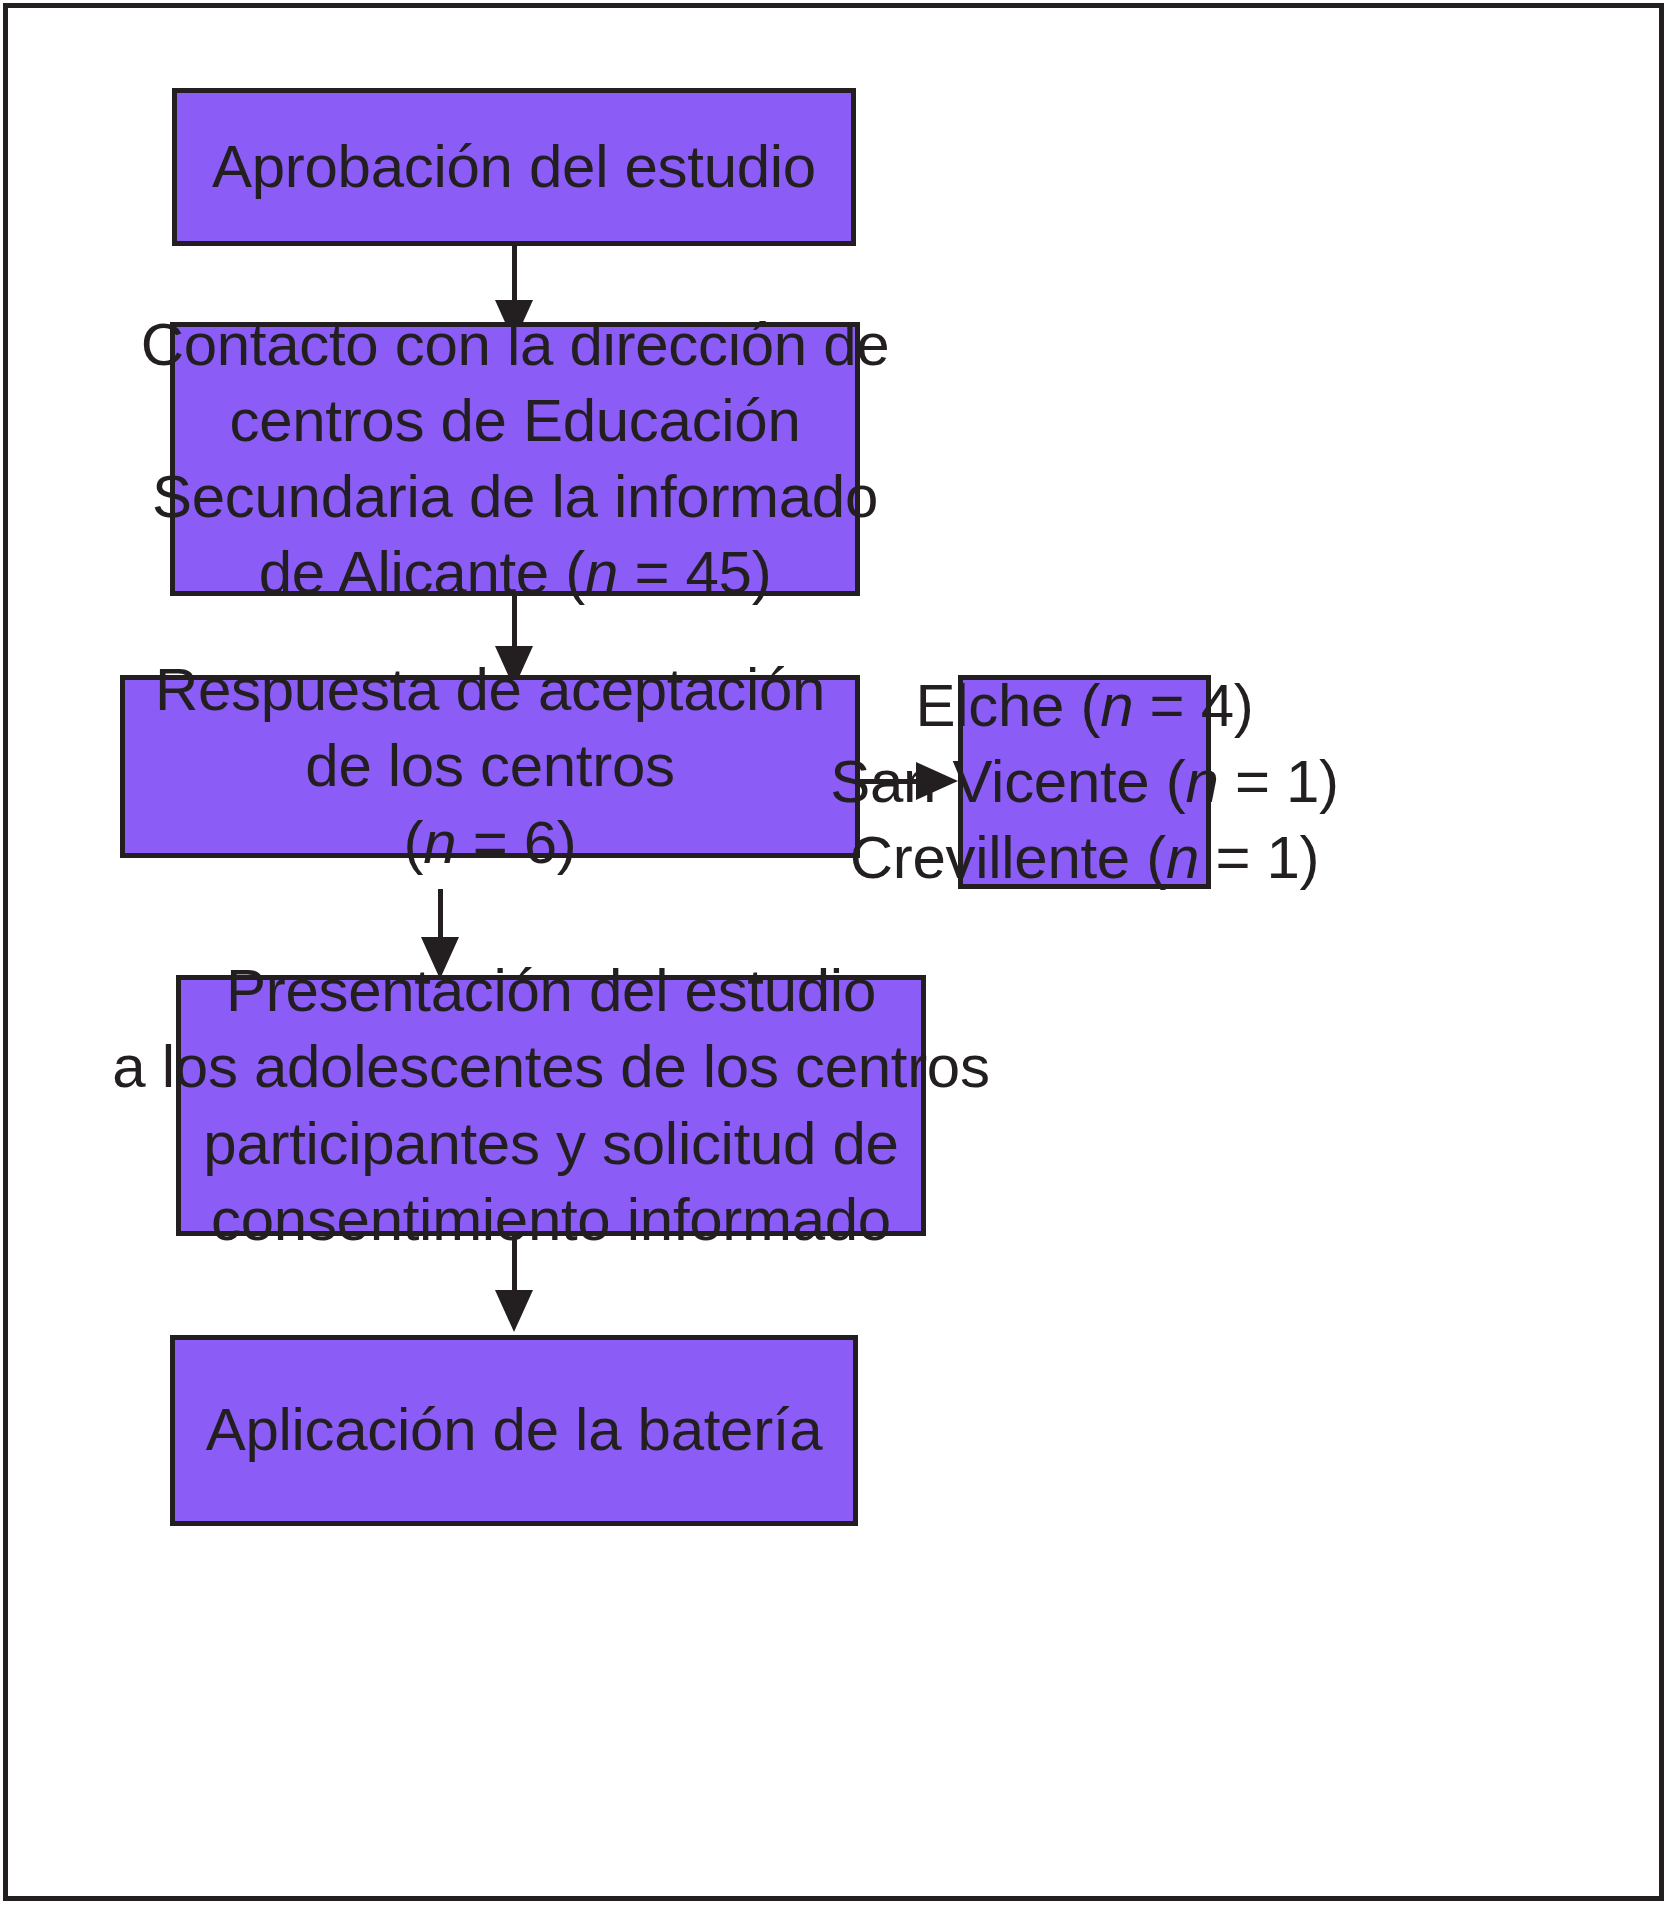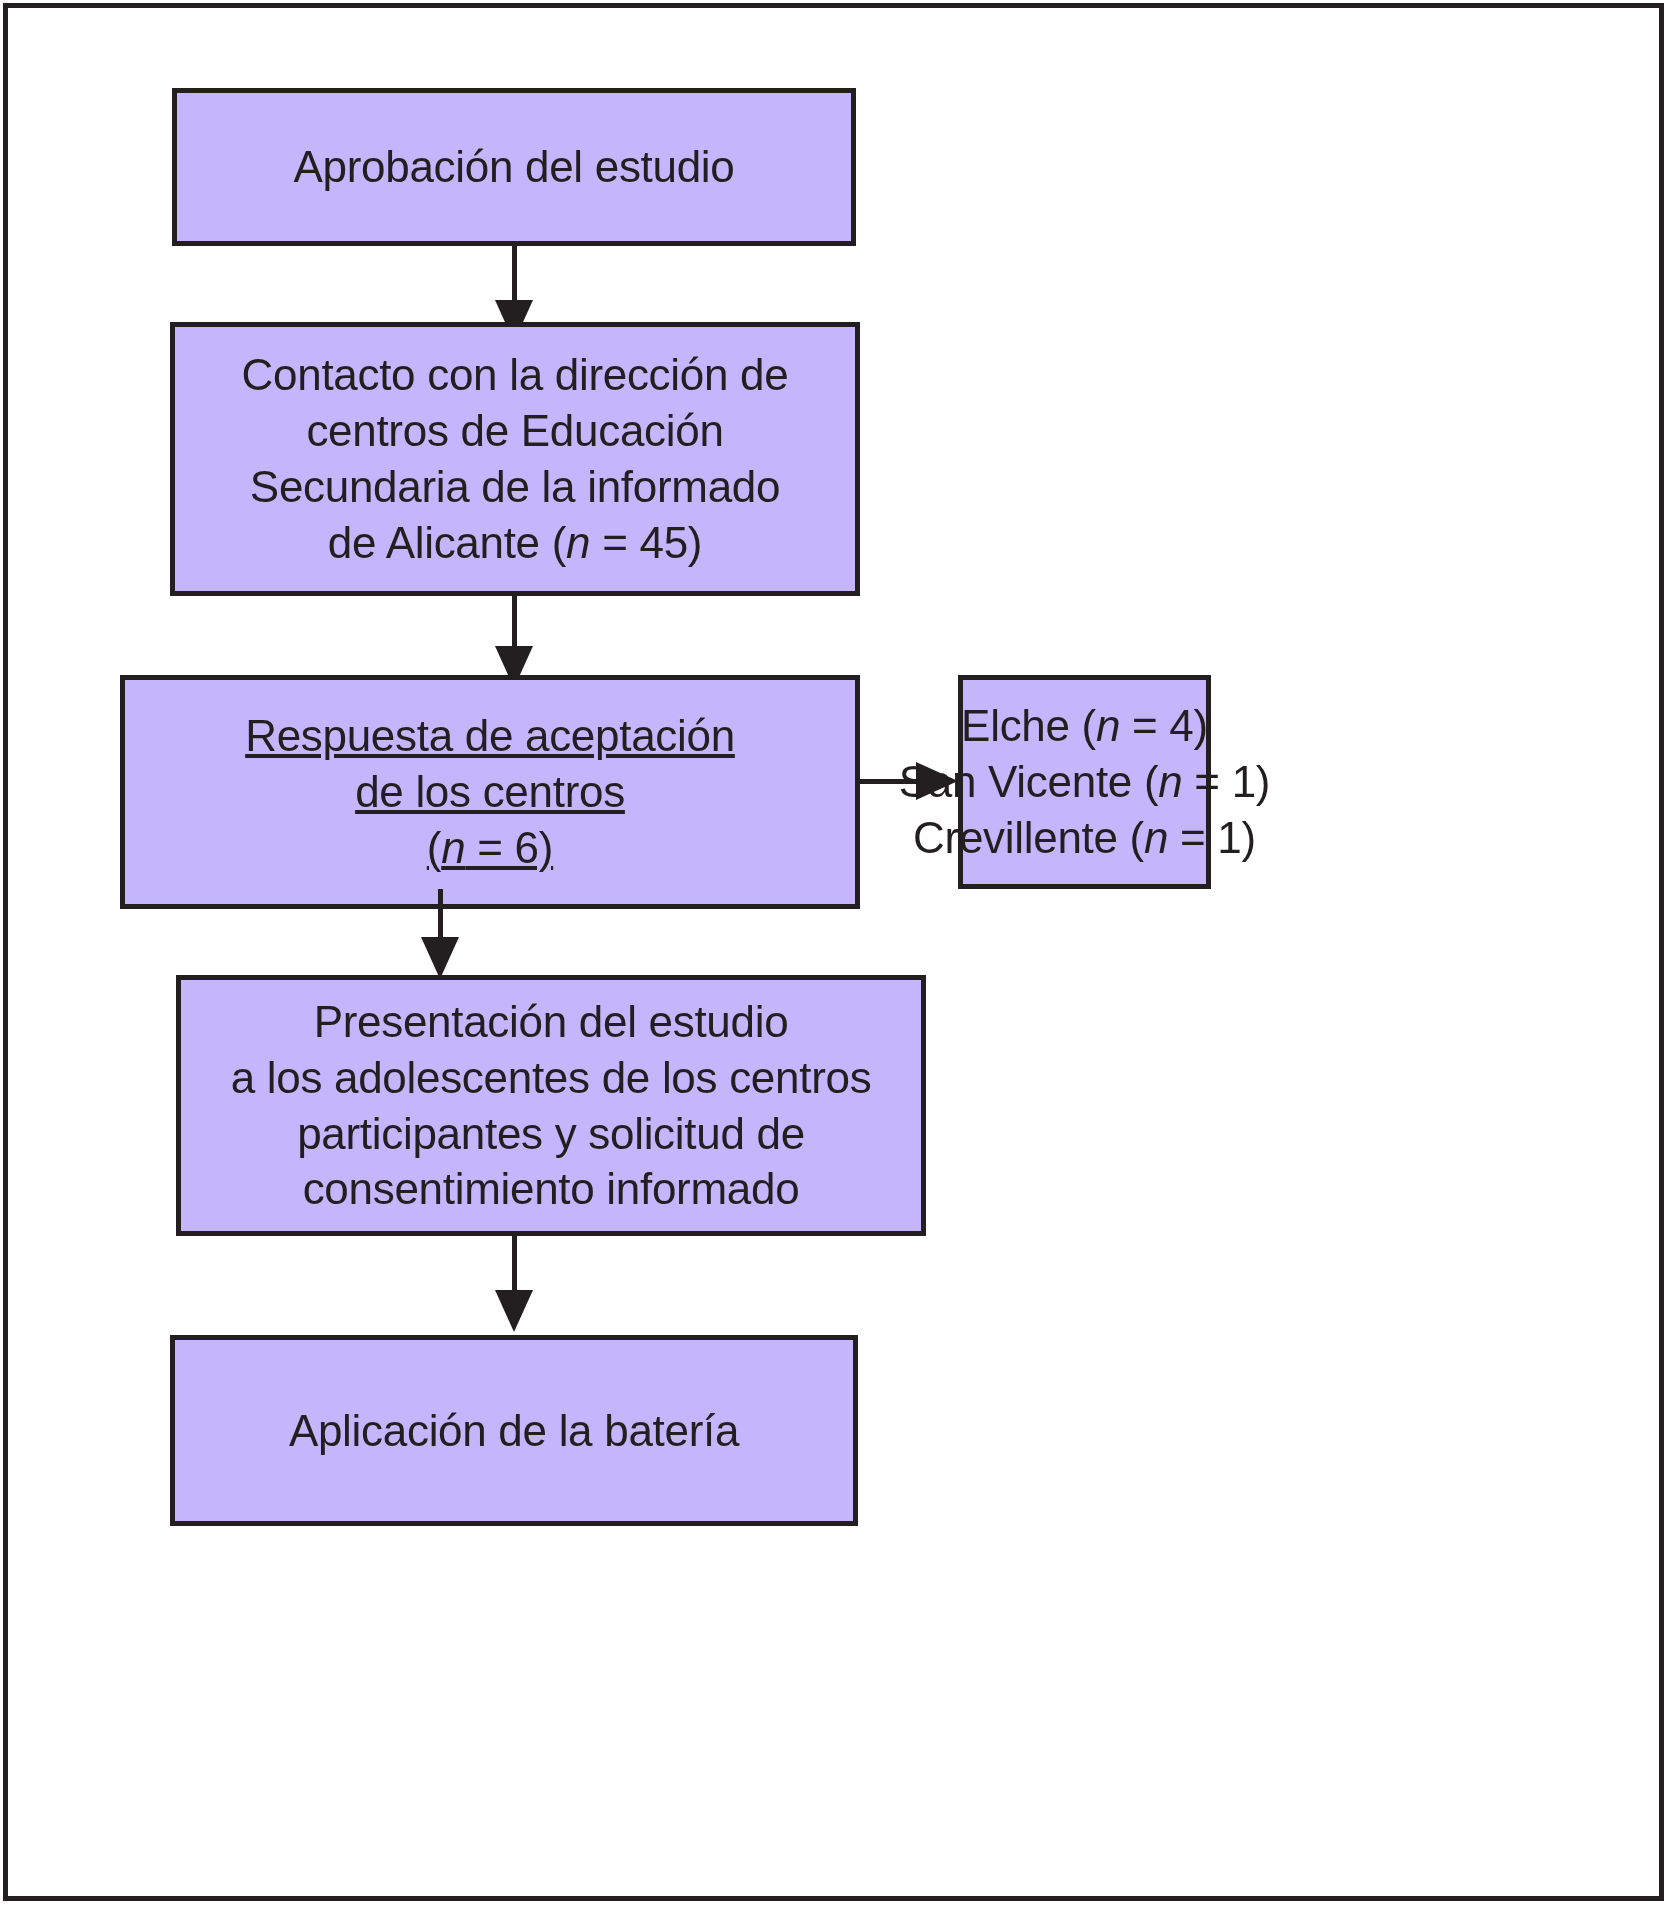--- a/index.html
+++ b/index.html
@@ -23,38 +23,38 @@
     top: 3px;
     width: 1661px;   
     height: 1898px;
     border: 5px solid #231f20;
     box-sizing: border-box;
   }
   .flow-box {
     position: absolute;
     box-sizing: border-box;
     border: 5px solid #231f20;
-    background: #c4b5fd;
+    background: #8b5cf6;
     display: flex;
     flex-direction: column;
     align-items: center;
     justify-content: center;
     color: #231f20;
-    font-size: 44px;
+    font-size: 60px;
     line-height: 1.27;
     text-align: center;
     letter-spacing: -0.3px;
   }
   .flow-box .ln { display: block; white-space: nowrap; }
   .it { font-style: italic; }
 
   
   #box-ethics      { left:172px;  top:88px;   width:684px;  height:158px; }
   #box-contact     { left:170px;  top:322px;  width:690px;  height:274px; }
-  #box-acceptance  { left:120px;  top:675px;  width:740px;  height:234px;text-decoration:underline; }
+  #box-acceptance  { left:120px;  top:675px;  width:740px;  height:183px; }
   #box-cities      { left:958px;  top:675px;  width:253px;  height:214px; }
   #box-presentation{ left:170px;  top:975px;  width:750px;  height:261px;margin-left:6px; }
   #box-application { left:170px;  top:1335px; width:688px;  height:191px; }
   .vline {
     position: absolute;
     width: 5px;
     background: #231f20;
   }
   .hline {
     position: absolute;

